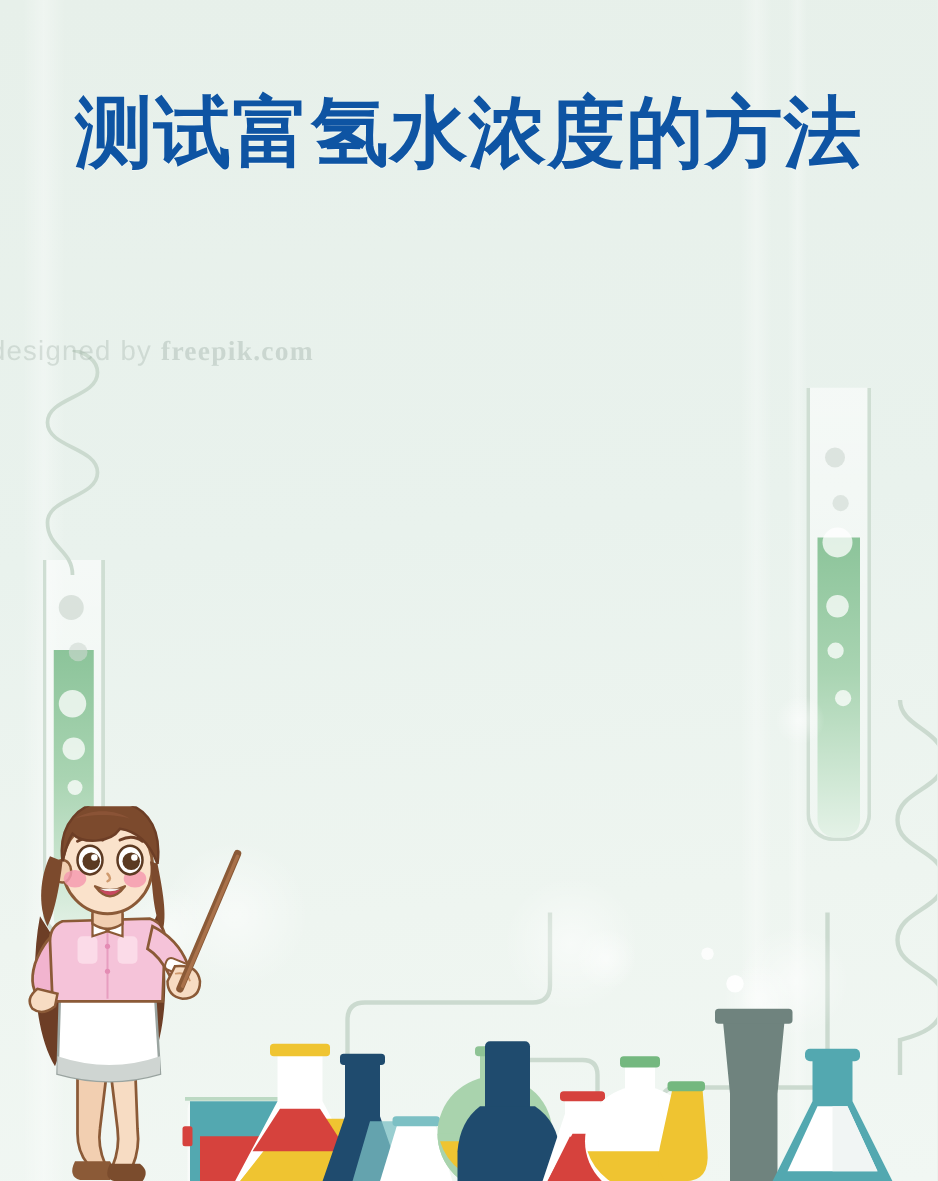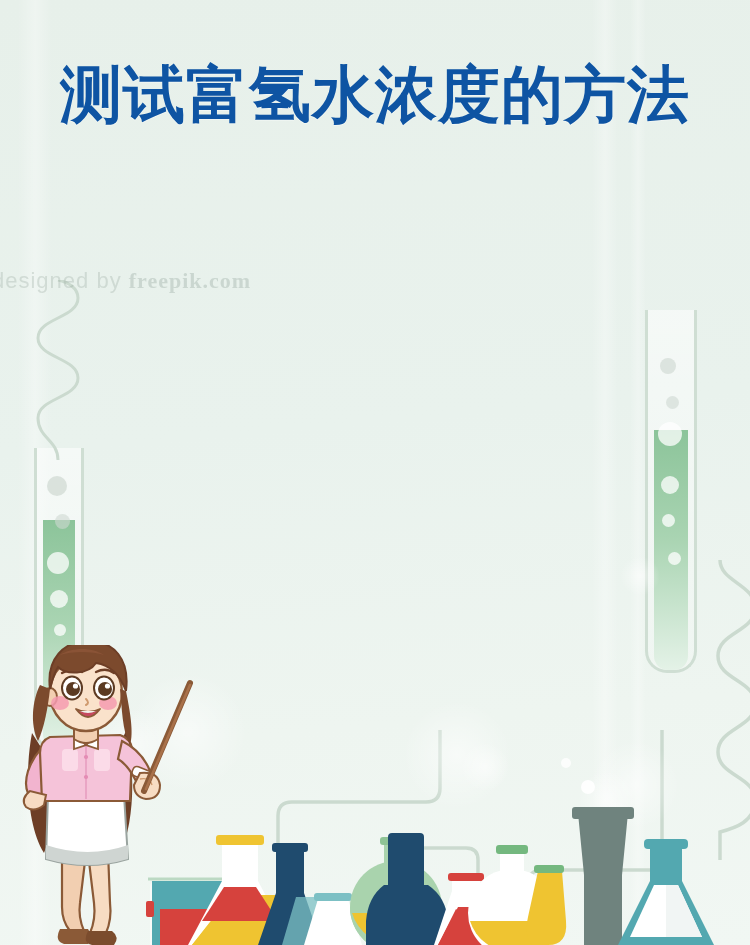--- a/index.html
+++ b/index.html
@@ -47,21 +47,21 @@
 
   .vstripe{
     position:absolute;top:0;bottom:0;
     background:linear-gradient(90deg,rgba(255,255,255,.0),rgba(255,255,255,.6),rgba(255,255,255,0));
   }
 
   
   #content{position:relative;z-index:5;}
 
   .title{
-    margin:4px;
+    margin:16px;
     padding-top:58px;
     text-align:center;
     font-size:62px;
     line-height:1.05;
     font-weight:bold;
     letter-spacing:1px;
     color:#0e54a3;
     text-shadow:0 1px 0 rgba(255,255,255,.4);
   }
 

